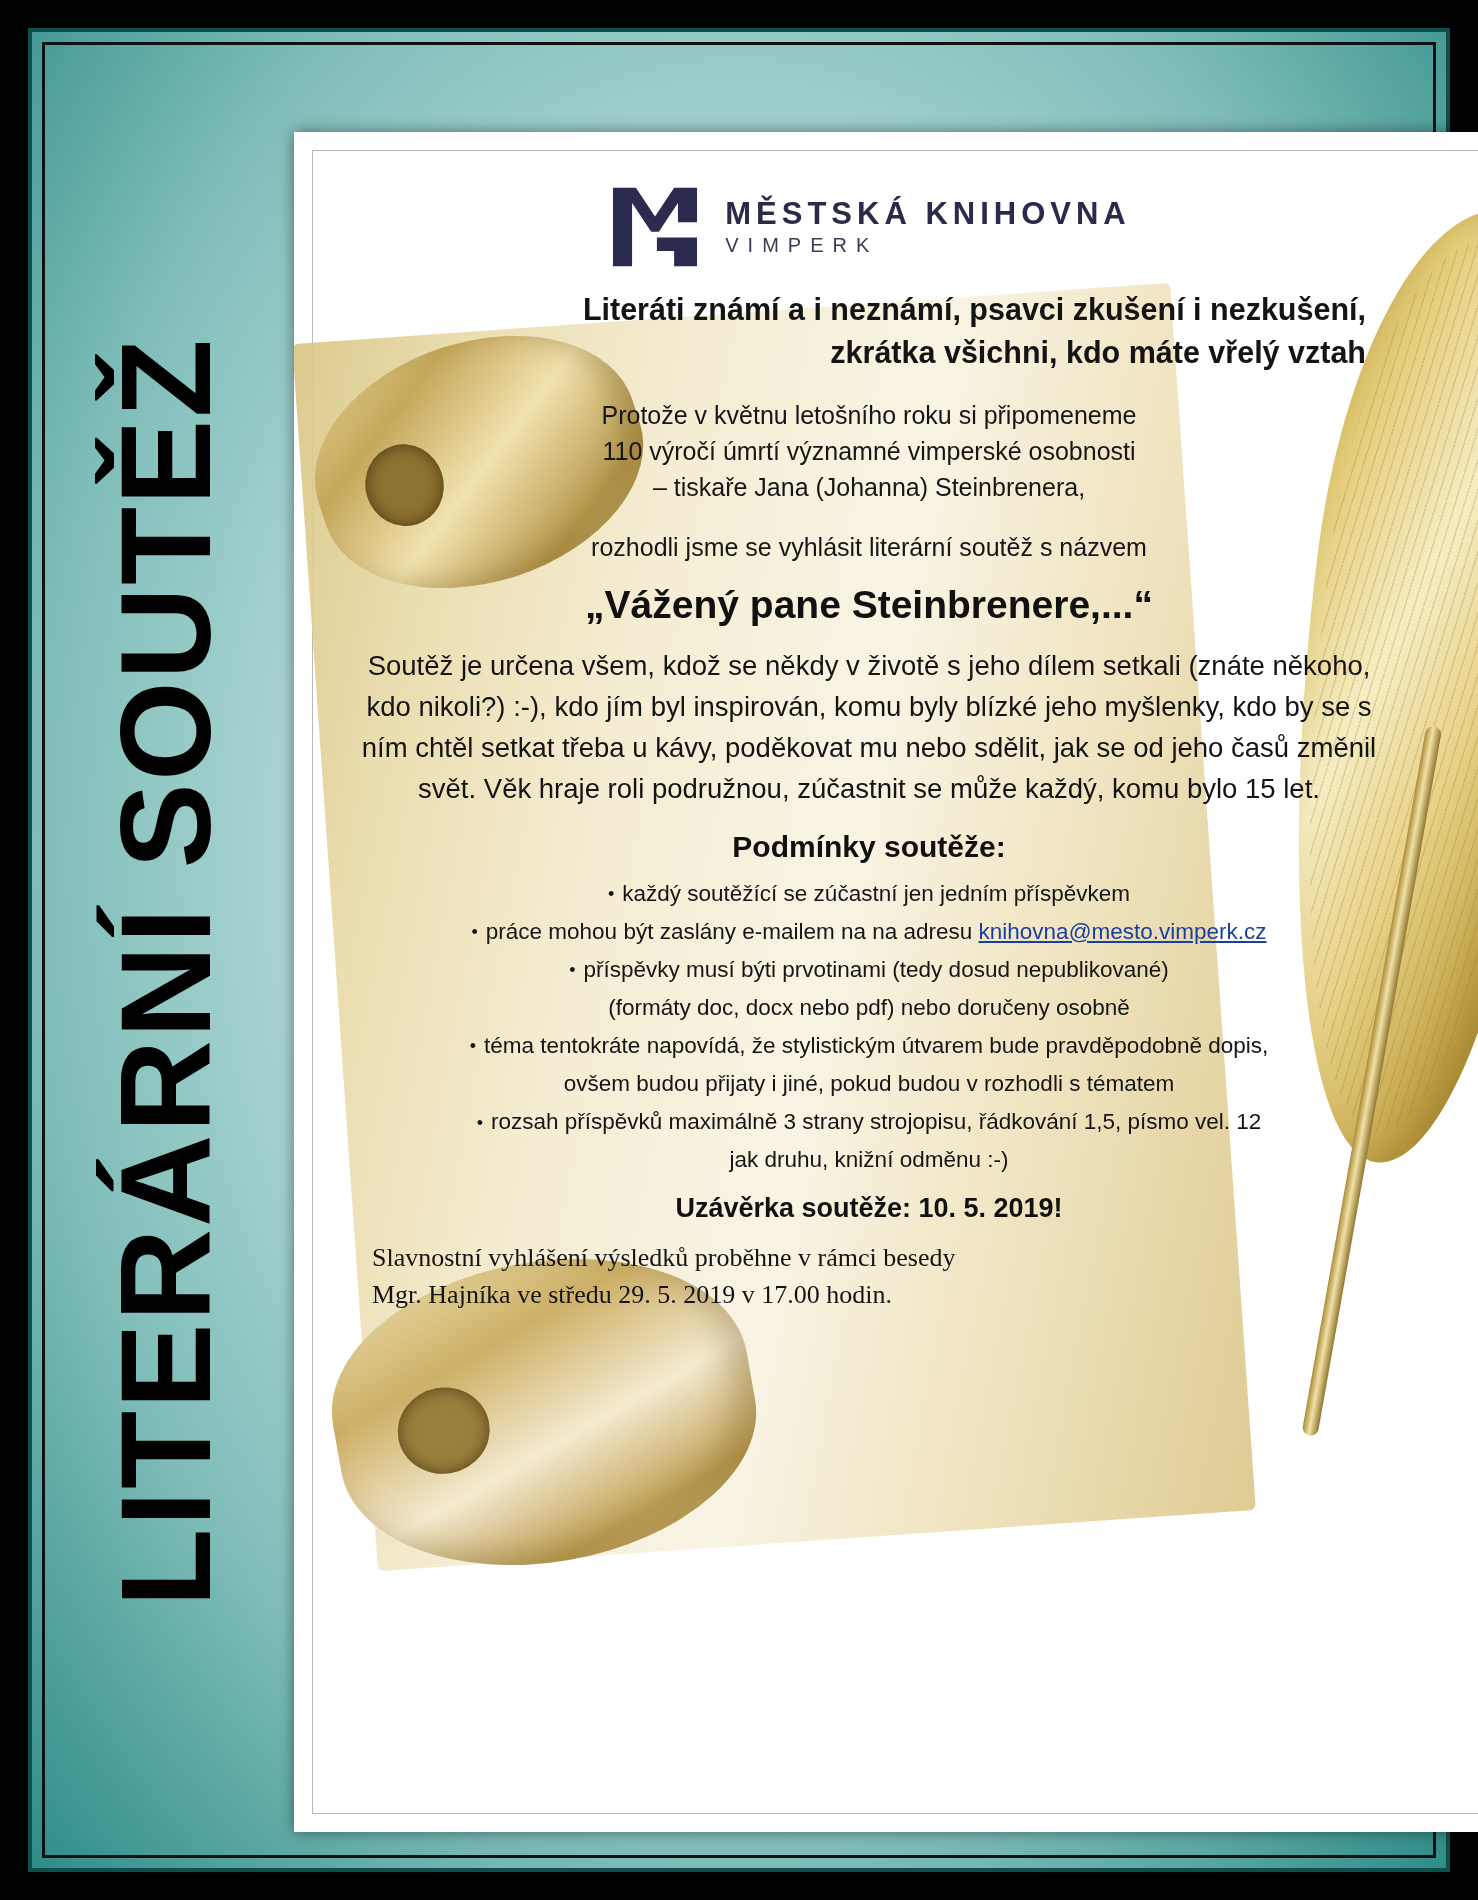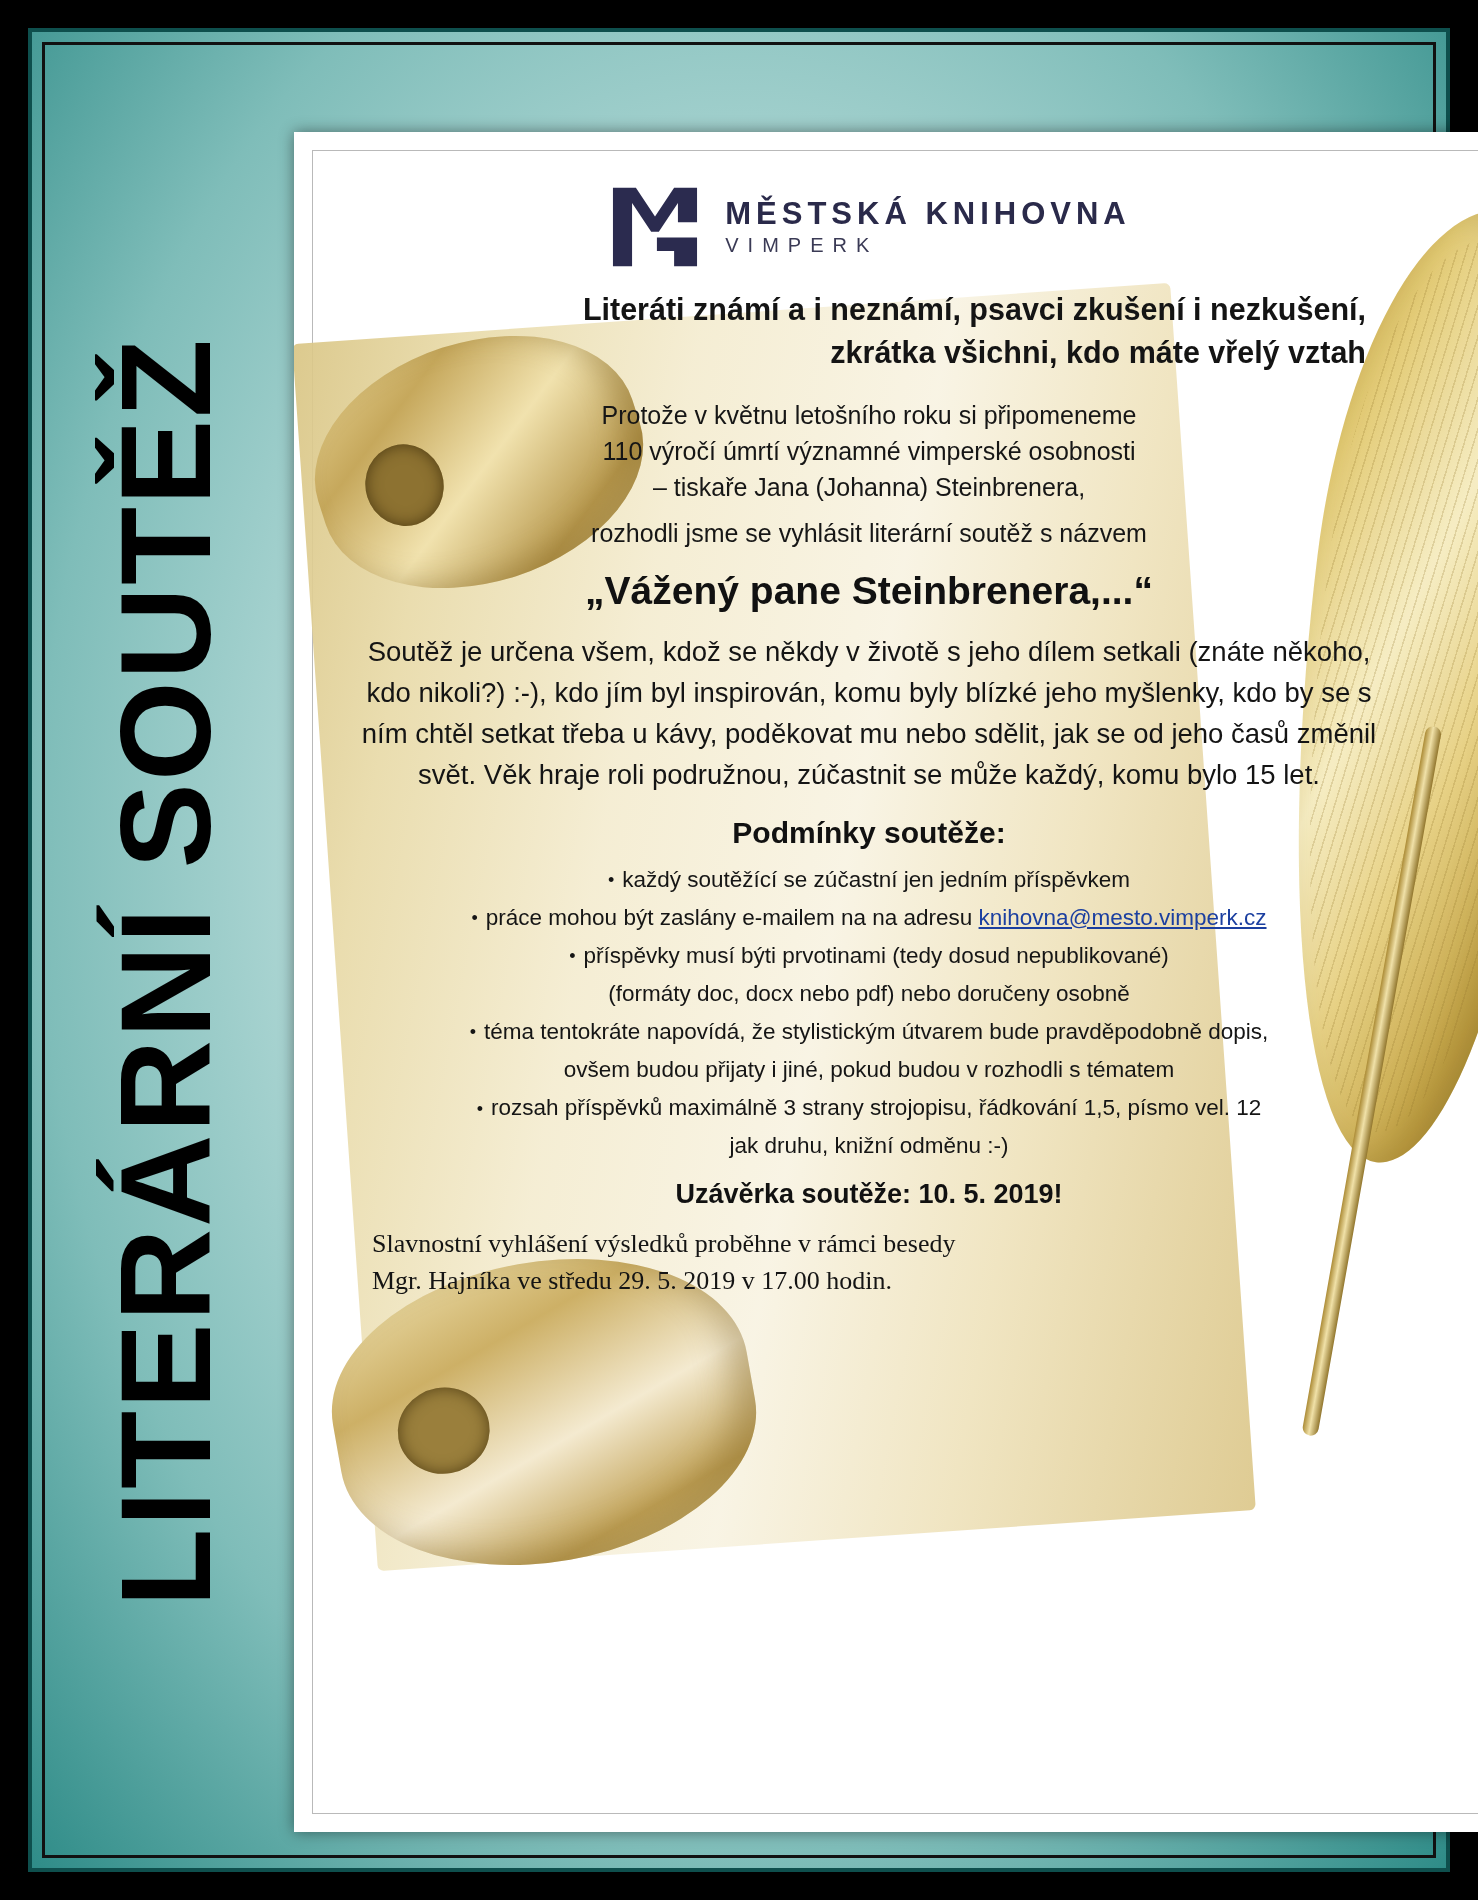--- a/index.html
+++ b/index.html
@@ -244,21 +244,21 @@
     margin: 10px 20px 22px 20px;
     color: #141414;
   }
   .para {
     text-align: center;
     font-size: 25px;
     line-height: 1.44;
     margin: 0 34px 18px 34px;
     color: #161616;
   }
-  .para.tight { margin-bottom: 10px; }
+  .para.tight { margin-bottom: 24px; }
 
   .contest-title {
     text-align: center;
     font-size: 39px;
     font-weight: 700;
     margin: 14px 0 18px 0;
     color: #111;
   }
 
   .body-text {
@@ -361,21 +361,21 @@
         </div>
 
         <div class="para tight">
           <div>Protože v květnu letošního roku si připomeneme</div>
           <div>110 výročí úmrtí významné vimperské osobnosti</div>
           <div>– tiskaře Jana (Johanna) Steinbrenera,</div>
         </div>
 
         <div class="para">rozhodli jsme se vyhlásit literární soutěž s názvem</div>
 
-        <div class="contest-title">„Vážený pane Steinbrenera,...“</div>
+        <div class="contest-title">„Vážený pane Steinbrenere,...“</div>
 
         <div class="body-text">Soutěž je určena všem, kdož se někdy v životě s jeho dílem setkali (znáte někoho, kdo nikoli?) :-), kdo jím byl inspirován, komu byly blízké jeho myšlenky, kdo by se s ním chtěl setkat třeba u kávy,  poděkovat mu nebo sdělit, jak se od jeho časů změnil svět. Věk hraje roli podružnou, zúčastnit se může každý, komu bylo 15 let.</div>
 
         <div class="section-heading">Podmínky soutěže:</div>
 
         <ul class="conditions">
           <li><span class="bullet">•</span><span>každý soutěžící se zúčastní jen jedním příspěvkem</span></li>
           <li><span class="bullet">•</span><span>práce mohou být zaslány e-mailem na na adresu </span><a class="email-link" href="#">knihovna@mesto.vimperk.cz</a></li>
           <li><span class="bullet">•</span><span>příspěvky musí býti prvotinami (tedy dosud nepublikované)</span></li>
           <li><span>(formáty doc, docx nebo pdf) nebo doručeny osobně</span></li>

